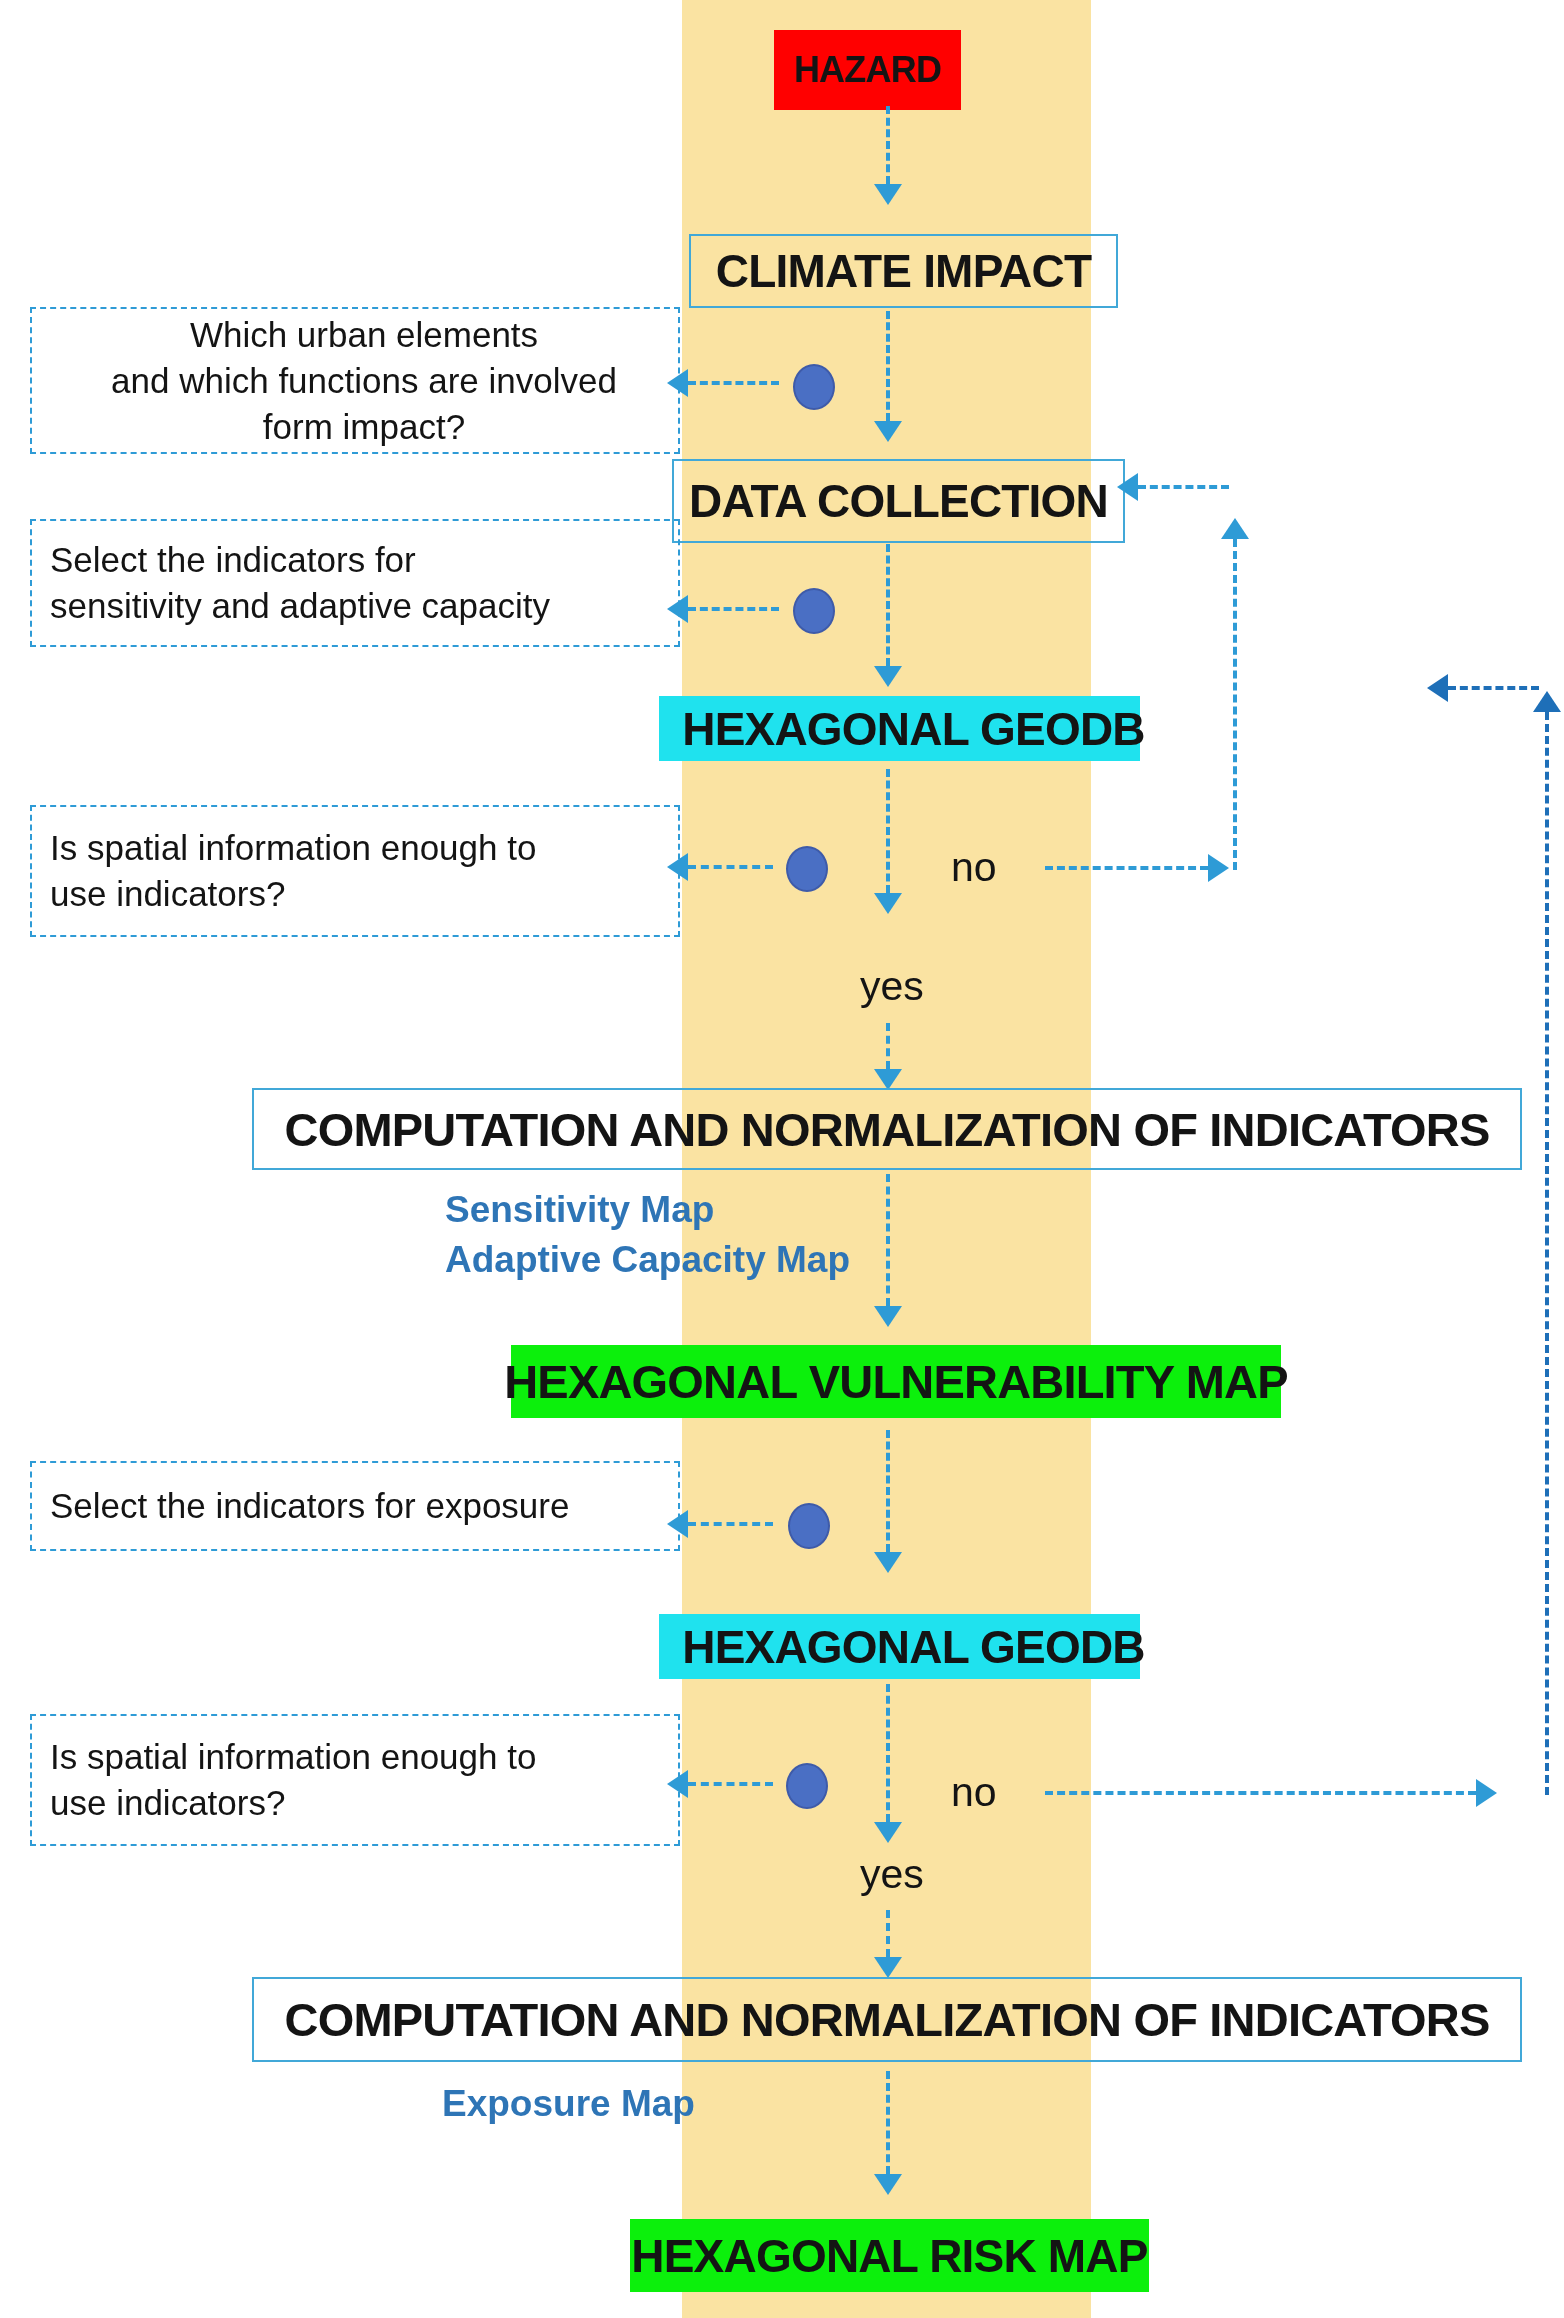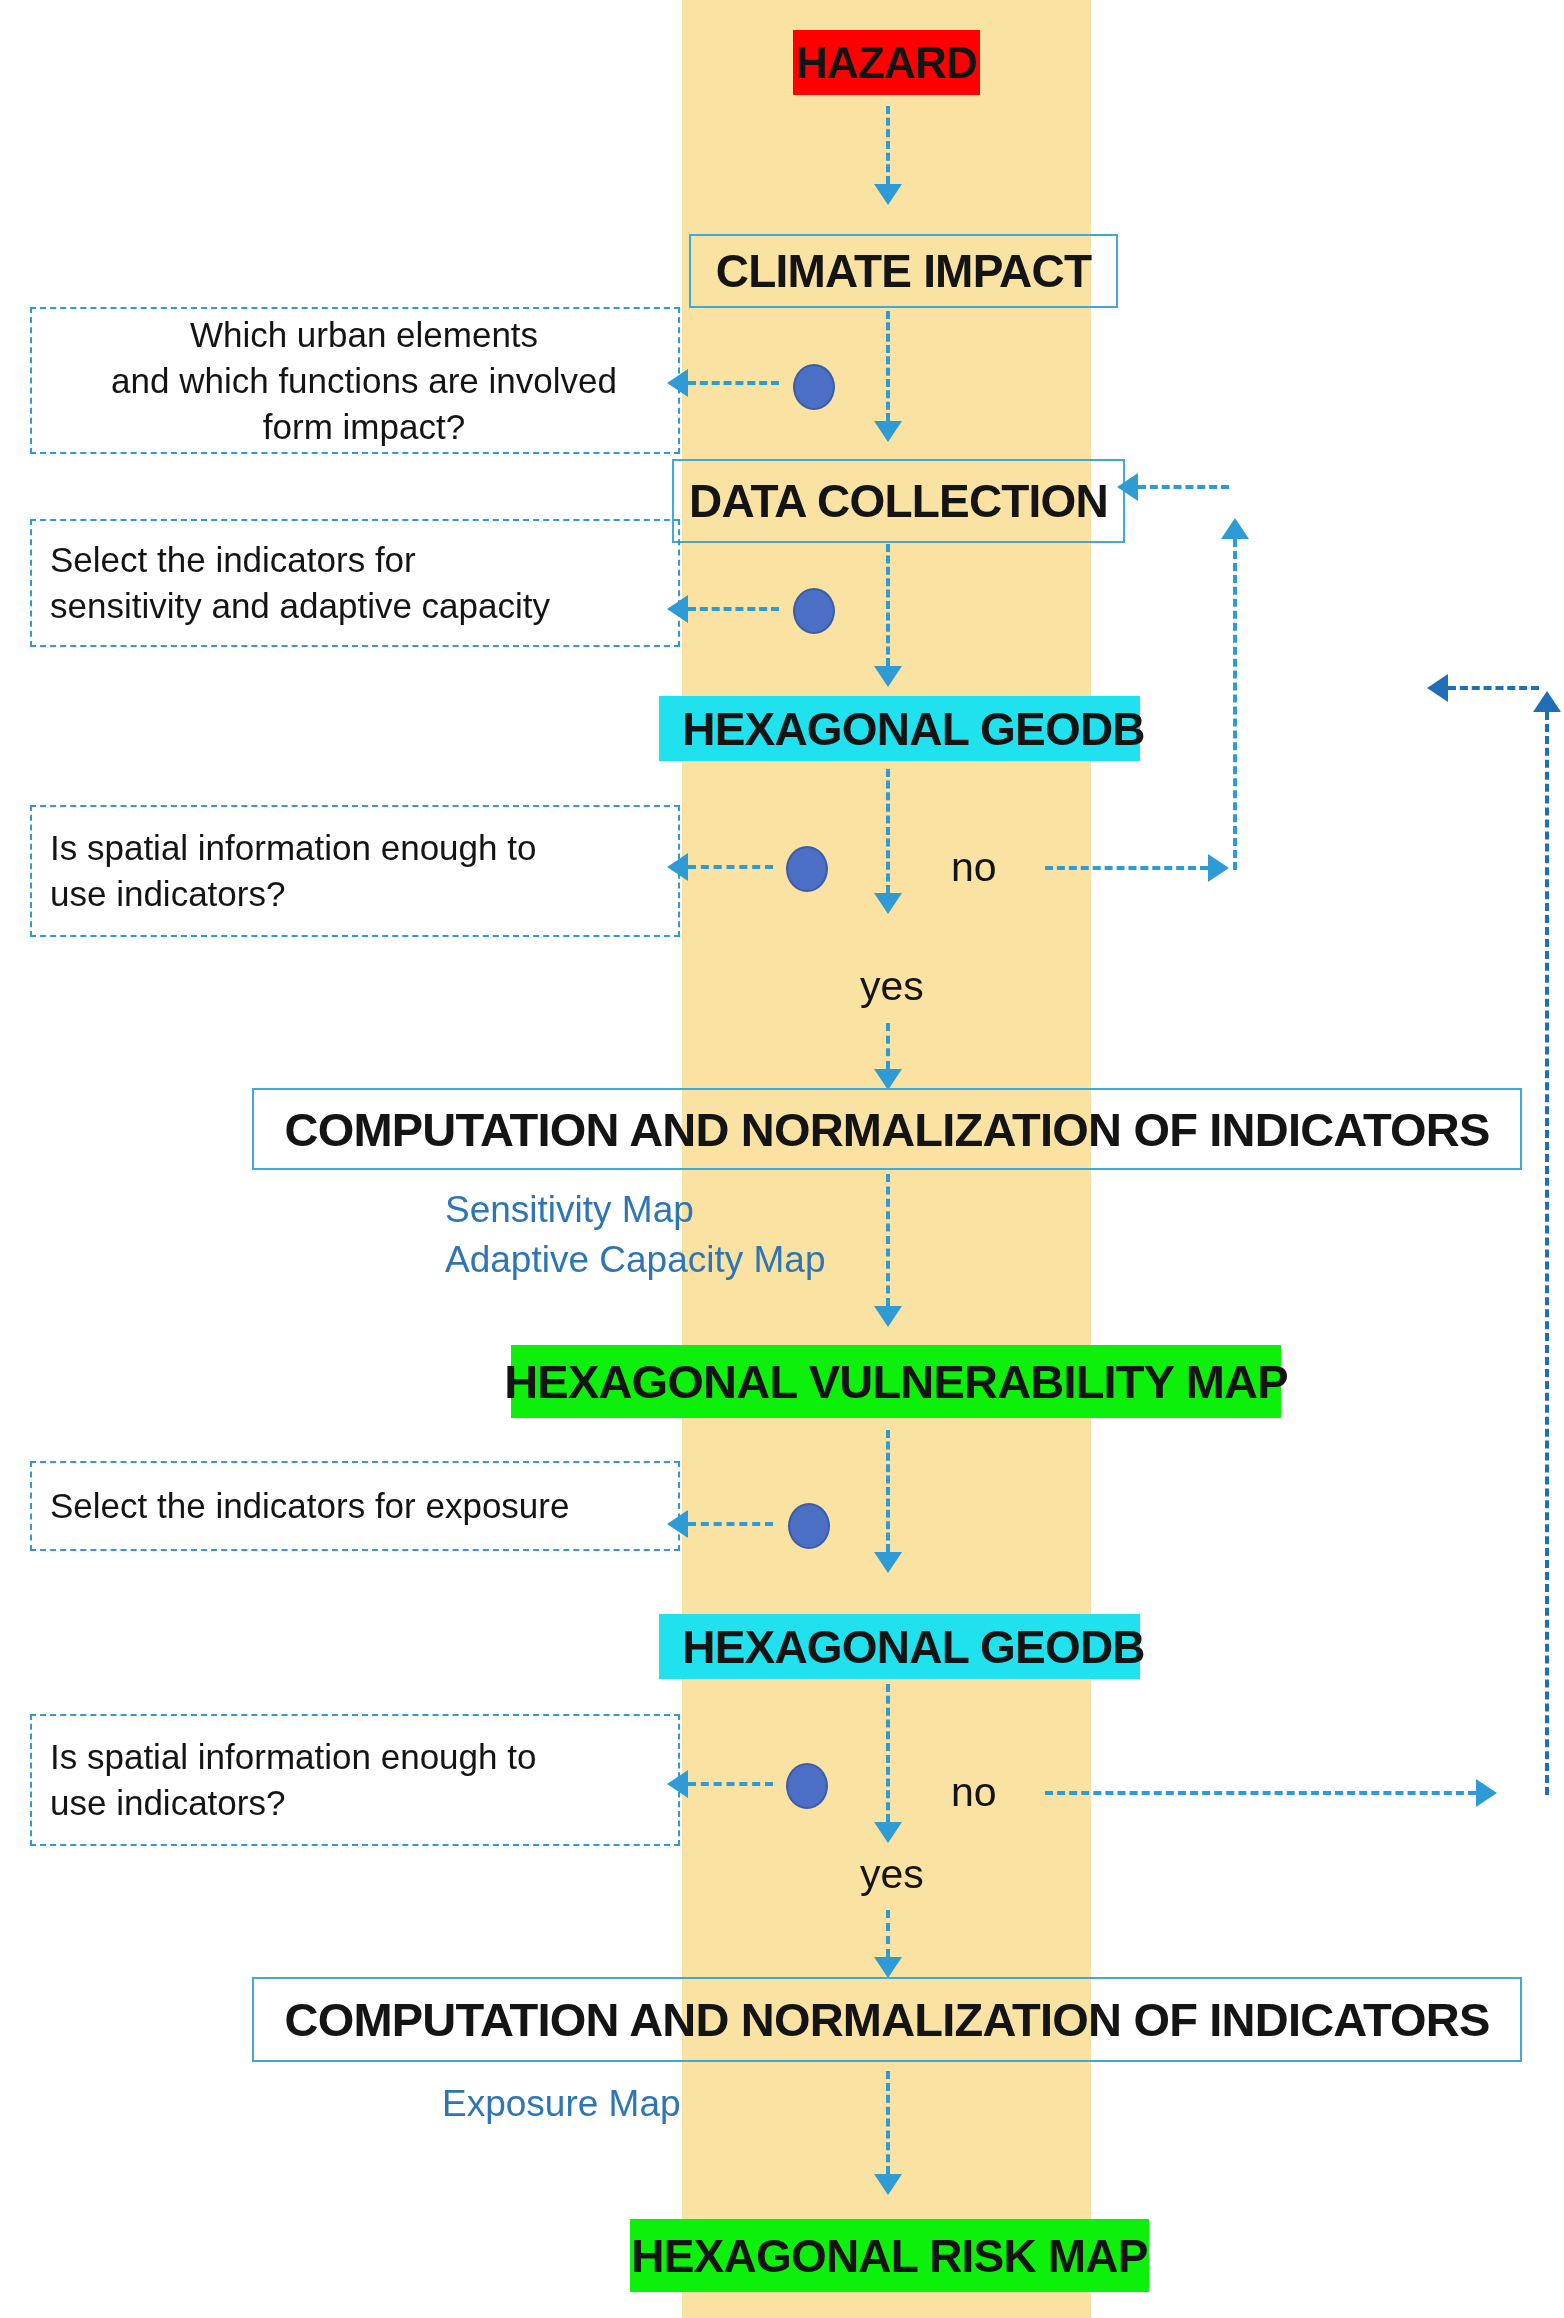--- a/index.html
+++ b/index.html
@@ -32,31 +32,31 @@
   .hline.head-left::before{content:"";position:absolute;left:-21px;top:-16.3px;width:0;height:0;
        border-top:14.7px solid transparent;border-bottom:14.7px solid transparent;
        border-right:21px solid var(--accent);}
   .hline.head-right::after{content:"";position:absolute;right:-21px;top:-16.3px;width:0;height:0;
        border-top:14.7px solid transparent;border-bottom:14.7px solid transparent;
        border-left:21px solid var(--accent);}
   .dark{border-color:var(--accent_dark);}
   .dark.head-left::before{border-right-color:var(--accent_dark);}
   .dark.head-up::before{border-bottom-color:var(--accent_dark);}
   .flowlabel{position:absolute;font-size:41px;line-height:49px;font-weight:400;}
-  .maplabel{position:absolute;font-size:37px;line-height:41px;font-weight:normal;color:var(--blue_label);}
+  .maplabel{position:absolute;font-size:37px;line-height:41px;font-weight:bold;color:var(--blue_label);}
   .remote{position:absolute;font-size:37px;line-height:51px;font-weight:400;}
 </style>
 </head>
 <body>
 
 <div id="canvas">
 
   <div class="band" style="left:682px;width:409px;"></div>
 
-  <div class="node filled-red" style="left:793px;top:30px;width:187px;height:65px;font-size:44px;">HAZARD</div>
+  <div class="node filled-red" style="left:774px;top:30px;width:187px;height:80px;font-size:36px;">HAZARD</div>
 
   <div class="vline head-down" style="left:886px;top:106px;height:78px;"></div>
 
   <div class="node outlined" style="left:689px;top:234px;width:425px;height:70px;font-size:46px;">CLIMATE IMPACT</div>
 
   <div class="vline head-down" style="left:886px;top:311px;height:110px;"></div>
 
   <div class="sidebox" style="left:30px;top:307px;width:628px;height:143px;text-align:center;">
     <div>Which urban elements</div>
     <div>and which functions are involved</div>

